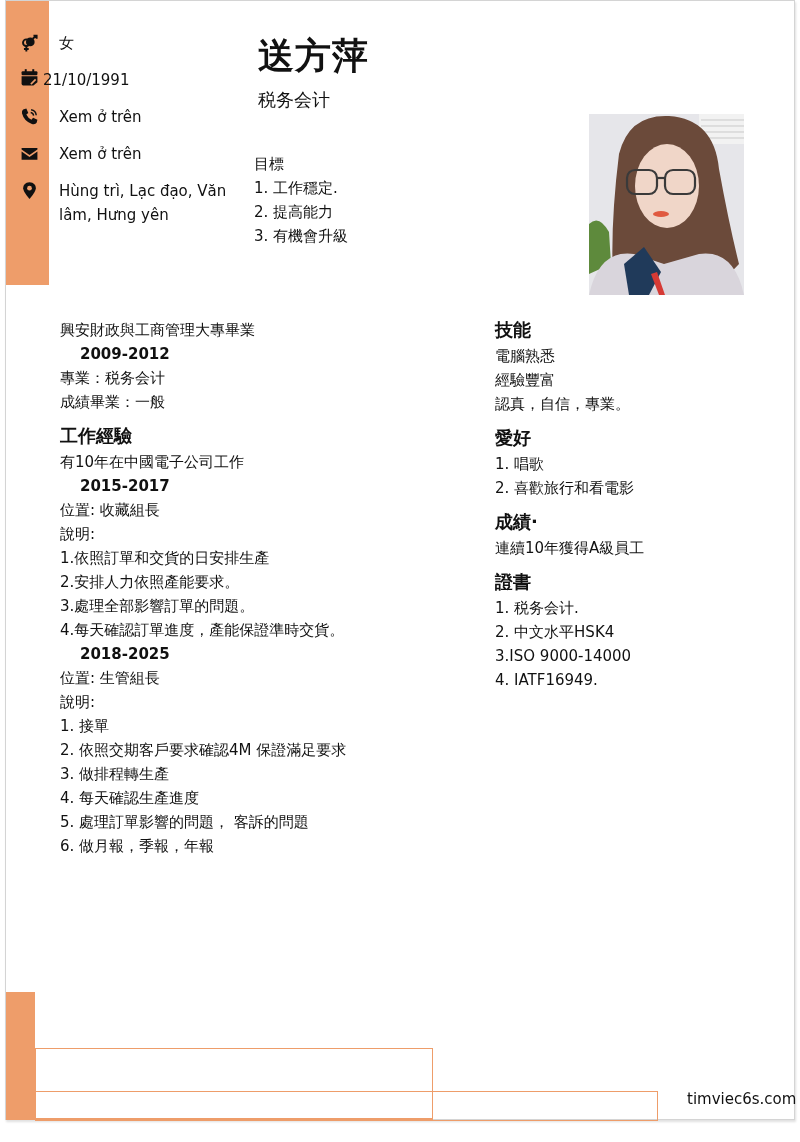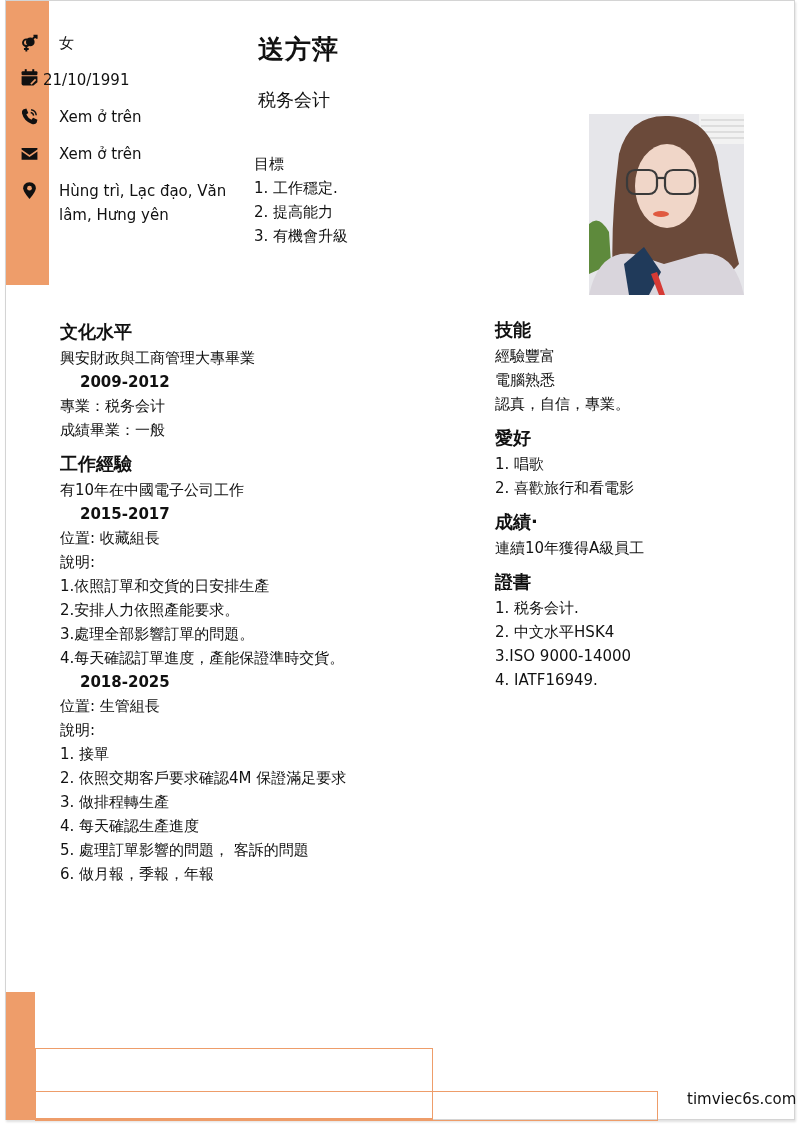--- a/index.html
+++ b/index.html
@@ -11,21 +11,21 @@
       position: absolute; left: 5px; top: 0; width: 790px; height: 1120px;
       background: #fff; border: 1px solid #d4d4d4; box-shadow: 1px 2px 2px rgba(0,0,0,0.12);
       box-sizing: border-box;
     }
     .abs { position: absolute; }
     .orange-bar-top { left: 6px; top: 1px; width: 43px; height: 284px; background: #ee9d6a; }
     .orange-bar-bottom { left: 6px; top: 992px; width: 29px; height: 128px; background: #ee9d6a; }
     .contact-icon { width: 22px; height: 22px; display: flex; align-items: center; justify-content: center; }
     .contact-icon svg { width: 19px; height: 19px; }
     .contact-text { font-size: 15px; line-height: 24px; color: #111; }
-    .name { left: 258px; top: 32px; font-size: 26px; font-weight: bold; letter-spacing: 1px; }
+    .name { left: 258px; top: 32px; font-size: 36px; font-weight: bold; letter-spacing: 1px; }
     .dept { left: 258px; top: 88px; font-size: 18px; }
     .goal { left: 254px; top: 152px; font-size: 15px; line-height: 24px; }
     .photo { left: 589px; top: 114px; width: 155px; height: 181px; overflow: hidden; background: #e9e7ea; }
     .col { position: absolute; font-size: 15px; line-height: 24px; }
     .sec-title { font-size: 18px; font-weight: bold; line-height: 28px; }
     .bold { font-weight: bold; margin-left: 20px; }
     .gap { height: 8px; }
     .line { white-space: nowrap; }
     .rect { position: absolute; border: 1px solid #ee9d6a; box-sizing: border-box; }
     .footer-site { left: 674px; top: 1088px; font-size: 15px; line-height: 22px; color: #111; margin-left: 13px; }
@@ -119,21 +119,20 @@
       </g>
     <ellipse cx="72" cy="100" rx="8" ry="3" fill="#e05a40"></ellipse>
     <path d="M0 181 Q10 135 45 140 L75 150 L110 140 Q145 135 155 181 Z" fill="#d9d5dc"></path>
     <path d="M35 150 L55 133 L72 158 L60 181 L40 181 Z" fill="#203a5a"></path>
     <path d="M62 160 L70 181 L76 181 L68 158 Z" fill="#d63a35"></path>
   </svg>
 </div>
 
 <div class="col" style="left:60px;top:318px;width:390px;">
   <div>
-    <div class="sec-title">文化水平</div>
     <div class="line">興安財政與工商管理大專畢業</div>
     <div class="line bold">2009-2012</div>
     <div class="line">專業：税务会计</div>
     <div class="line">成績畢業：一般</div>
   </div>
   <div class="gap"></div>
   <div>
     <div class="sec-title">工作經驗</div>
     <div class="line">有10年在中國電子公司工作</div>
 
@@ -153,22 +152,22 @@
     <div class="line">3. 做排程轉生產</div>
     <div class="line">4. 每天確認生產進度</div>
     <div class="line">5. 處理訂單影響的問題， 客訴的問題</div>
     <div class="line">6. 做月報，季報，年報</div>
   </div>
 </div>
 
 <div class="col" style="left:495px;top:316px;width:290px;">
   <div>
     <div class="sec-title">技能</div>
+    <div class="line">電腦熟悉</div>
     <div class="line">經驗豐富</div>
-    <div class="line">電腦熟悉</div>
     <div class="line">認真，自信，專業。</div>
   </div>
   <div class="gap"></div>
   <div>
     <div class="sec-title">愛好</div>
     <div class="line">1. 唱歌</div>
     <div class="line">2. 喜歡旅行和看電影</div>
   </div>
   <div class="gap"></div>
   <div>

